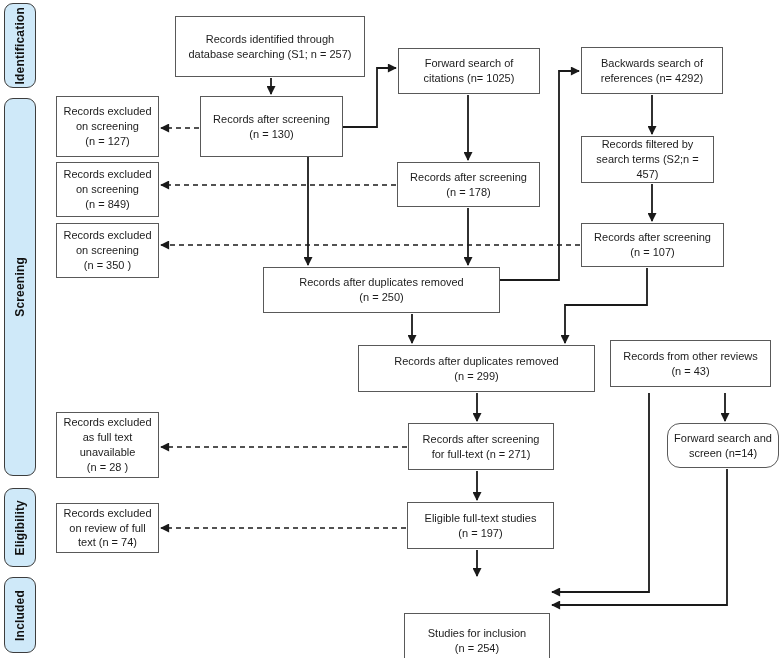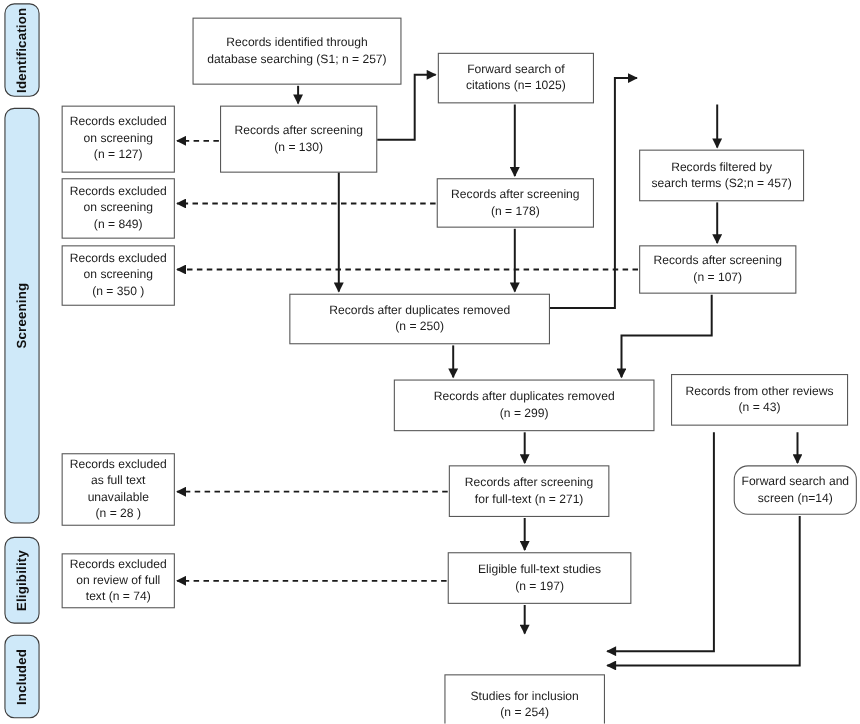--- a/index.html
+++ b/index.html
@@ -116,30 +116,34 @@
   </div>
 
   <div class="node" style="left:175px; top:16px; width:190px; height:61px;">
     <span class="node-text">Records identified through
 database searching (S1; n = 257)</span>
   </div>
   <div class="node" style="left:398px; top:48px; width:142px; height:46px;text-align:center;">
     <span class="node-text">Forward search of
 citations (n= 1025)</span>
   </div>
+  <div class="node" style="left:581px; top:47px; width:142px; height:47px;">
+    <span class="node-text">Backwards search of
+references (n= 4292)</span>
+  </div>
   <div class="node" style="left:200px; top:96px; width:143px; height:61px;">
     <span class="node-text">Records after screening
 (n = 130)</span>
   </div>
   <div class="node" style="left:56px; top:96px; width:103px; height:61px;">
     <span class="node-text">Records excluded
 on screening
 (n = 127)</span>
   </div>
-  <div class="node" style="left:581px; top:136px; width:150px; height:47px;">
+  <div class="node" style="left:581px; top:136px; width:133px; height:47px;">
     <span class="node-text">Records filtered by
 search terms (S2;n = 457)</span>
   </div>
   <div class="node" style="left:397px; top:162px; width:143px; height:45px;">
     <span class="node-text">Records after screening
 (n = 178)</span>
   </div>
   <div class="node" style="left:56px; top:162px; width:103px; height:55px;">
     <span class="node-text">Records excluded
 on screening
@@ -173,21 +177,21 @@
   <div class="node" style="left:667px; top:423px; width:112px; height:45px;border-radius:13px;">
     <span class="node-text">Forward search and
 screen (n=14)</span>
   </div>
   <div class="node" style="left:56px; top:412px; width:103px; height:66px;">
     <span class="node-text">Records excluded
 as full text
 unavailable
 (n = 28 )</span>
   </div>
-  <div class="node" style="left:407px; top:502px; width:167px; height:47px;">
+  <div class="node" style="left:407px; top:502px; width:147px; height:47px;">
     <span class="node-text">Eligible full-text studies
 (n = 197)</span>
   </div>
   <div class="node" style="left:56px; top:503px; width:103px; height:50px;">
     <span class="node-text">Records excluded
 on review of full
 text (n = 74)</span>
   </div>
   <div class="node" style="left:404px; top:578px; width:146px; height:55px;margin-top:35px;">
     <span class="node-text">Studies for inclusion

